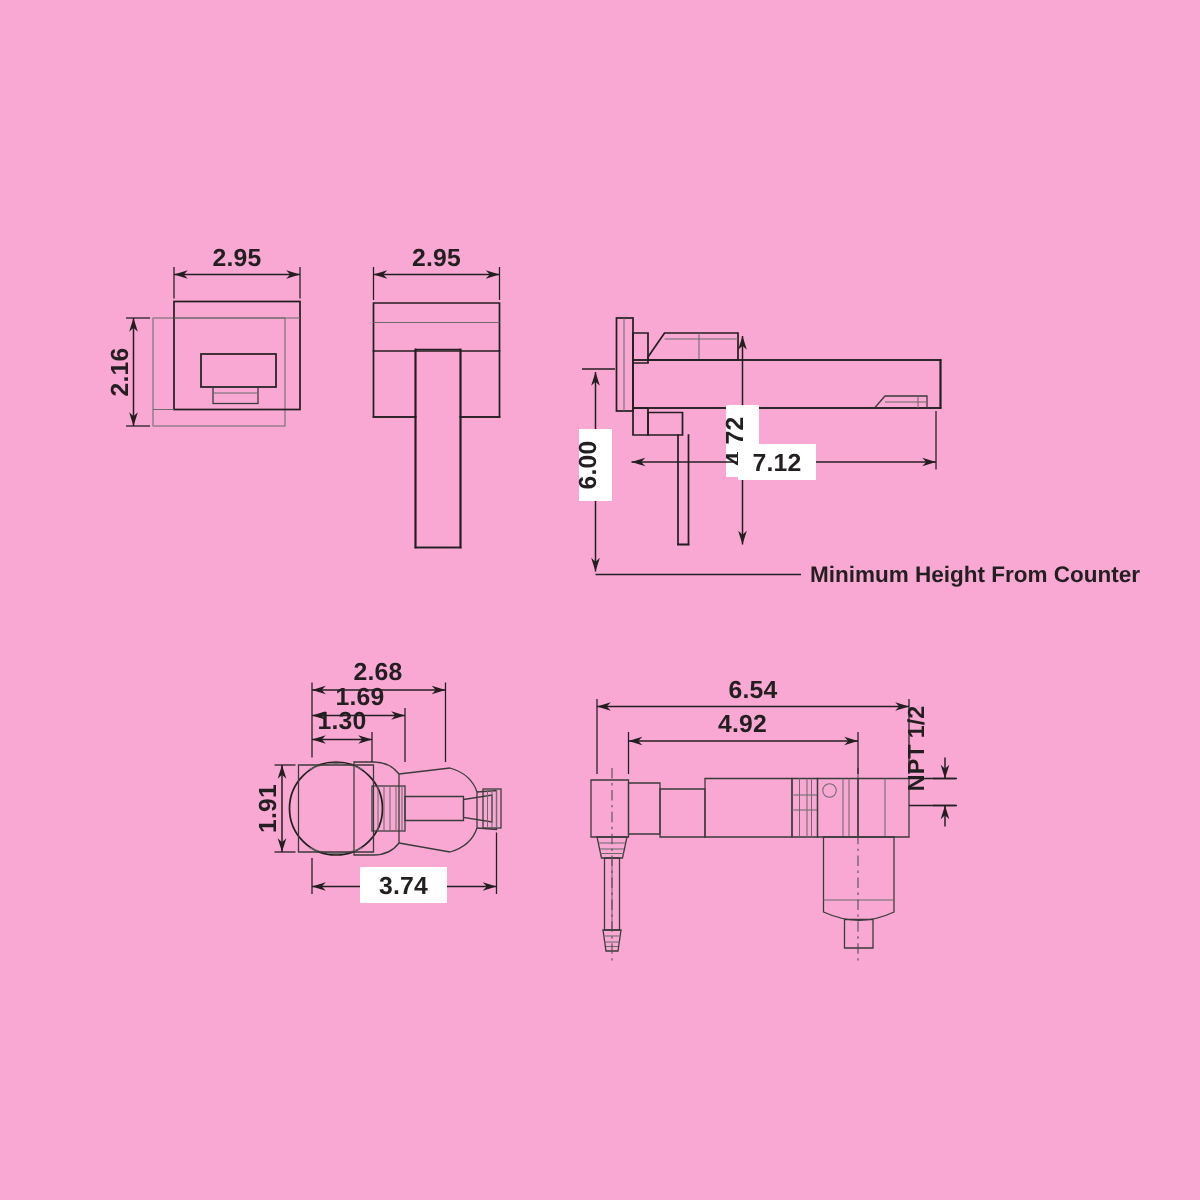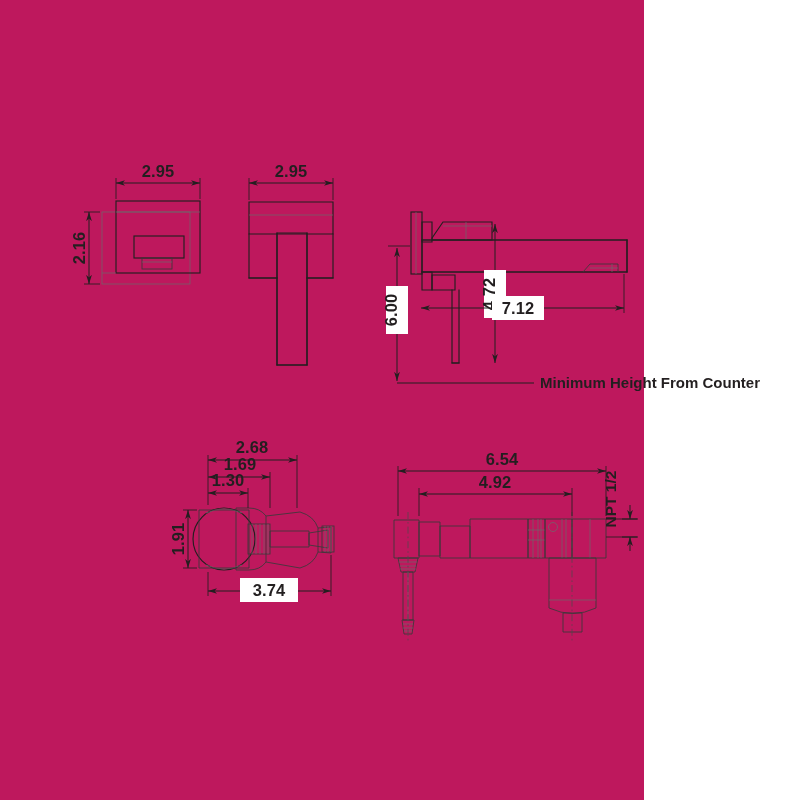--- a/index.html
+++ b/index.html
@@ -2,21 +2,21 @@
 <html><head>
 <meta charset="utf-8">
 <title>Faucet Technical Drawing</title>
 <style>
   html,body{margin:0;padding:0;background:#ffffff;}
   body{
     font-family:"Liberation Sans", sans-serif;
     width:800px;height:800px;overflow:hidden;position:relative;
     -webkit-font-smoothing:antialiased;
   }
-  #sheet{position:relative;width:644px;height:800px;background:#be185d;}
+  #sheet{position:relative;width:800px;height:800px;background:#f9a8d4;}
   svg#drawing{position:absolute;left:0;top:0;width:800px;height:800px;display:block;}
   .ln{stroke:#231f20;stroke-width:1.15;fill:none;stroke-linecap:square;stroke-linejoin:miter;}
   .ln-thin{stroke:#3a3a3a;stroke-width:0.85;fill:none;}
   .ln-hair{stroke:#6b6b6b;stroke-width:0.7;fill:none;}
   .ext{stroke:#231f20;stroke-width:0.85;fill:none;}
   .dim{stroke:#231f20;stroke-width:1.0;fill:none;}
   .center{stroke:#4a4a4a;stroke-width:0.7;fill:none;stroke-dasharray:7 3 1.6 3;}
   .arrow{fill:#231f20;stroke:none;}
   text.dimtxt{
     font-family:"Liberation Sans", sans-serif;

